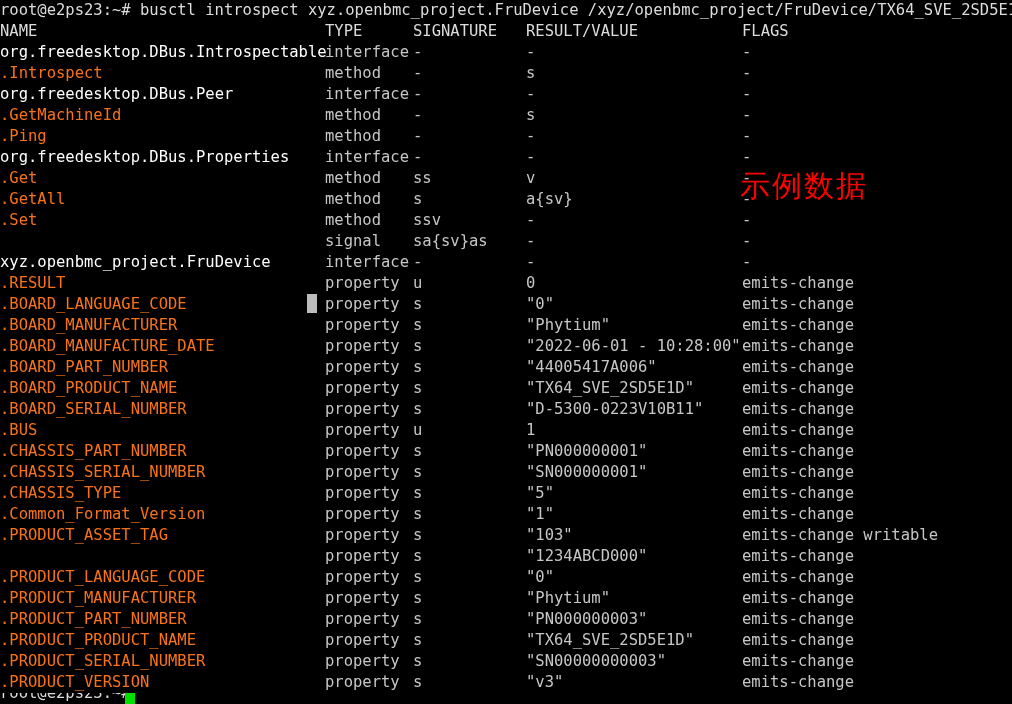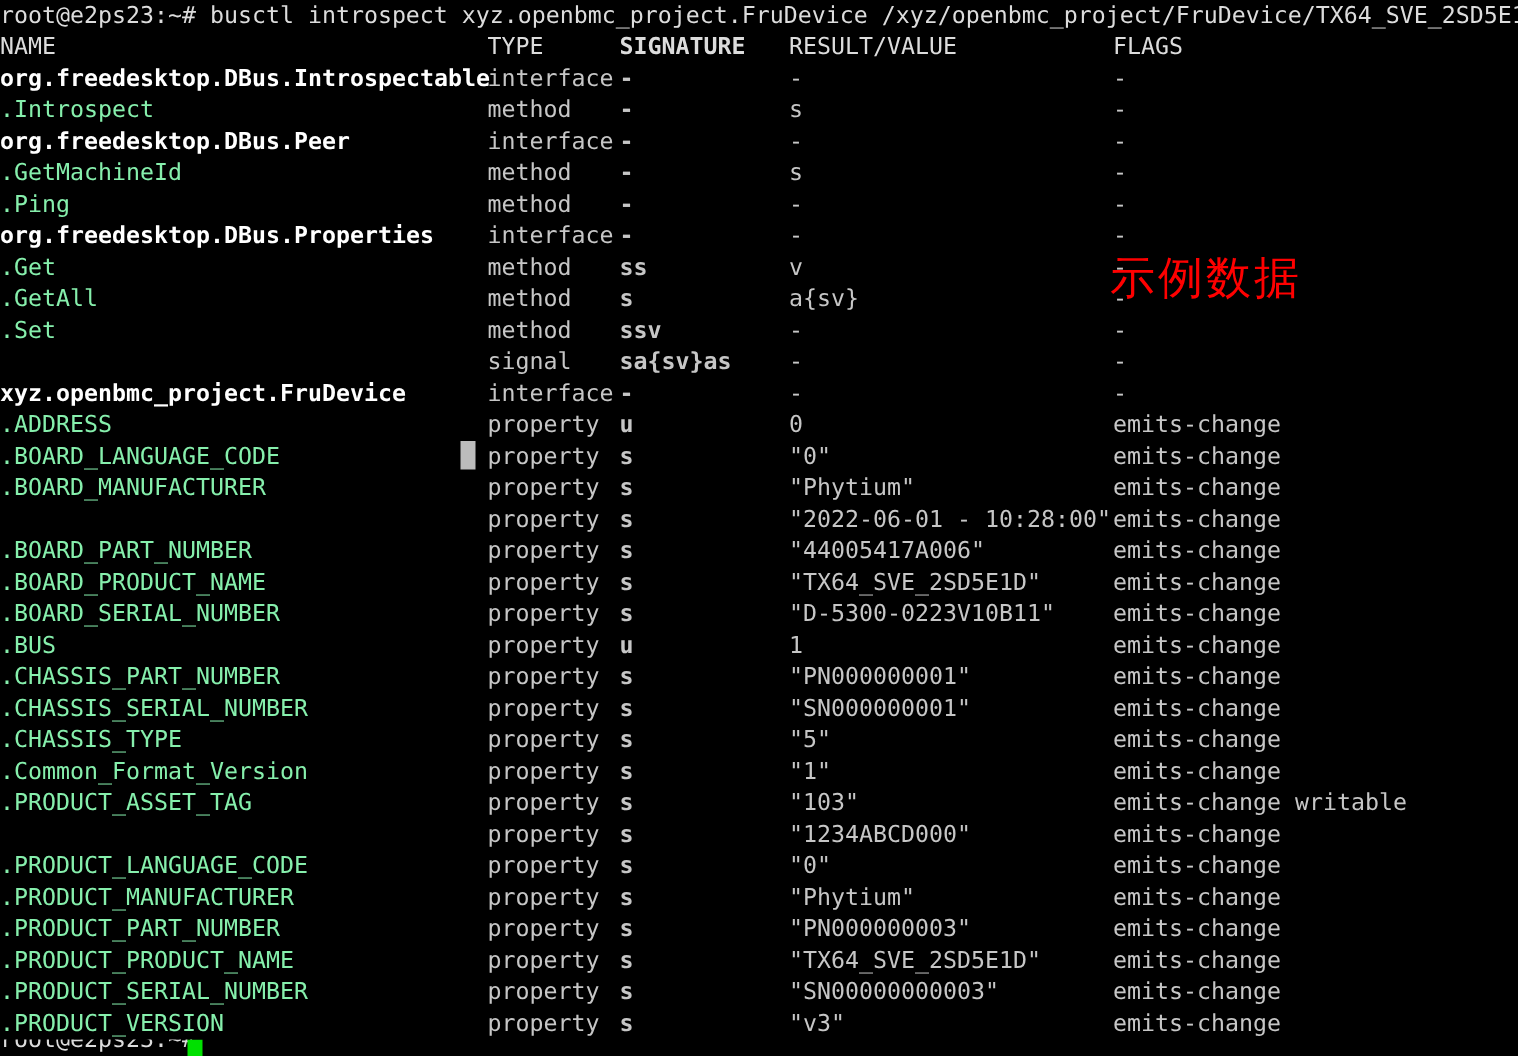--- a/index.html
+++ b/index.html
@@ -32,27 +32,27 @@
     line-height: 21px;
     letter-spacing: 0px;
   }
   .col {
     position: absolute;
     top: 0;
     white-space: pre;
   }
   .c-name   { left: 0px; }
   .c-type   { left: 325px; }
-  .c-sig    { left: 413px; font-weight: bold; }
+  .c-sig    { left: 413px; }
   .c-val    { left: 526px; }
   .c-flags  { left: 742px; }
 
   .hdr  { color: #dcdcdc; }
-  .iface{ color: #ffffff; font-weight: bold; }
-  .mem  { color: #86efac; }
+  .iface{ color: #ffffff; font-weight: normal; }
+  .mem  { color: #f97316; }
   .val  { color: #c6c6c6; }
   .dim  { color: #c6c6c6; }
 
   #watermark {
     position: absolute;
     left: 740px;
     top: 169px;
     color: #ff0000;
     font-family: "DejaVu Sans", sans-serif;
     font-size: 30px;
@@ -120,24 +120,24 @@
       <div class="tline"><span class="col c-name mem">.Introspect</span><span class="col c-type dim">method</span><span class="col c-sig dim">-</span><span class="col c-val val">s</span><span class="col c-flags dim">-</span></div>
       <div class="tline"><span class="col c-name iface">org.freedesktop.DBus.Peer</span><span class="col c-type dim">interface</span><span class="col c-sig dim">-</span><span class="col c-val val">-</span><span class="col c-flags dim">-</span></div>
       <div class="tline"><span class="col c-name mem">.GetMachineId</span><span class="col c-type dim">method</span><span class="col c-sig dim">-</span><span class="col c-val val">s</span><span class="col c-flags dim">-</span></div>
       <div class="tline"><span class="col c-name mem">.Ping</span><span class="col c-type dim">method</span><span class="col c-sig dim">-</span><span class="col c-val val">-</span><span class="col c-flags dim">-</span></div>
       <div class="tline"><span class="col c-name iface">org.freedesktop.DBus.Properties</span><span class="col c-type dim">interface</span><span class="col c-sig dim">-</span><span class="col c-val val">-</span><span class="col c-flags dim">-</span></div>
       <div class="tline"><span class="col c-name mem">.Get</span><span class="col c-type dim">method</span><span class="col c-sig dim">ss</span><span class="col c-val val">v</span><span class="col c-flags dim">-</span></div>
       <div class="tline"><span class="col c-name mem">.GetAll</span><span class="col c-type dim">method</span><span class="col c-sig dim">s</span><span class="col c-val val">a{sv}</span><span class="col c-flags dim">-</span></div>
       <div class="tline"><span class="col c-name mem">.Set</span><span class="col c-type dim">method</span><span class="col c-sig dim">ssv</span><span class="col c-val val">-</span><span class="col c-flags dim">-</span></div>
       <div class="tline"><span class="col c-type dim">signal</span><span class="col c-sig dim">sa{sv}as</span><span class="col c-val val">-</span><span class="col c-flags dim">-</span></div>
       <div class="tline"><span class="col c-name iface">xyz.openbmc_project.FruDevice</span><span class="col c-type dim">interface</span><span class="col c-sig dim">-</span><span class="col c-val val">-</span><span class="col c-flags dim">-</span></div>
-      <div class="tline"><span class="col c-name mem">.ADDRESS</span><span class="col c-type dim">property</span><span class="col c-sig dim">u</span><span class="col c-val val">0</span><span class="col c-flags dim">emits-change</span></div>
+      <div class="tline"><span class="col c-name mem">.RESULT</span><span class="col c-type dim">property</span><span class="col c-sig dim">u</span><span class="col c-val val">0</span><span class="col c-flags dim">emits-change</span></div>
       <div class="tline"><span class="col c-name mem">.BOARD_LANGUAGE_CODE</span><span class="col c-type dim">property</span><span class="col c-sig dim">s</span><span class="col c-val val">"0"</span><span class="col c-flags dim">emits-change</span></div>
       <div class="tline"><span class="col c-name mem">.BOARD_MANUFACTURER</span><span class="col c-type dim">property</span><span class="col c-sig dim">s</span><span class="col c-val val">"Phytium"</span><span class="col c-flags dim">emits-change</span></div>
-      <div class="tline"><span class="col c-type dim">property</span><span class="col c-sig dim">s</span><span class="col c-val val">"2022-06-01 - 10:28:00"</span><span class="col c-flags dim">emits-change</span></div>
+      <div class="tline"><span class="col c-name mem">.BOARD_MANUFACTURE_DATE</span><span class="col c-type dim">property</span><span class="col c-sig dim">s</span><span class="col c-val val">"2022-06-01 - 10:28:00"</span><span class="col c-flags dim">emits-change</span></div>
       <div class="tline"><span class="col c-name mem">.BOARD_PART_NUMBER</span><span class="col c-type dim">property</span><span class="col c-sig dim">s</span><span class="col c-val val">"44005417A006"</span><span class="col c-flags dim">emits-change</span></div>
       <div class="tline"><span class="col c-name mem">.BOARD_PRODUCT_NAME</span><span class="col c-type dim">property</span><span class="col c-sig dim">s</span><span class="col c-val val">"TX64_SVE_2SD5E1D"</span><span class="col c-flags dim">emits-change</span></div>
       <div class="tline"><span class="col c-name mem">.BOARD_SERIAL_NUMBER</span><span class="col c-type dim">property</span><span class="col c-sig dim">s</span><span class="col c-val val">"D-5300-0223V10B11"</span><span class="col c-flags dim">emits-change</span></div>
       <div class="tline"><span class="col c-name mem">.BUS</span><span class="col c-type dim">property</span><span class="col c-sig dim">u</span><span class="col c-val val">1</span><span class="col c-flags dim">emits-change</span></div>
       <div class="tline"><span class="col c-name mem">.CHASSIS_PART_NUMBER</span><span class="col c-type dim">property</span><span class="col c-sig dim">s</span><span class="col c-val val">"PN000000001"</span><span class="col c-flags dim">emits-change</span></div>
       <div class="tline"><span class="col c-name mem">.CHASSIS_SERIAL_NUMBER</span><span class="col c-type dim">property</span><span class="col c-sig dim">s</span><span class="col c-val val">"SN000000001"</span><span class="col c-flags dim">emits-change</span></div>
       <div class="tline"><span class="col c-name mem">.CHASSIS_TYPE</span><span class="col c-type dim">property</span><span class="col c-sig dim">s</span><span class="col c-val val">"5"</span><span class="col c-flags dim">emits-change</span></div>
       <div class="tline"><span class="col c-name mem">.Common_Format_Version</span><span class="col c-type dim">property</span><span class="col c-sig dim">s</span><span class="col c-val val">"1"</span><span class="col c-flags dim">emits-change</span></div>
       <div class="tline"><span class="col c-name mem">.PRODUCT_ASSET_TAG</span><span class="col c-type dim">property</span><span class="col c-sig dim">s</span><span class="col c-val val">"103"</span><span class="col c-flags dim">emits-change writable</span></div>
       <div class="tline"><span class="col c-type dim">property</span><span class="col c-sig dim">s</span><span class="col c-val val">"1234ABCD000"</span><span class="col c-flags dim">emits-change</span></div>

